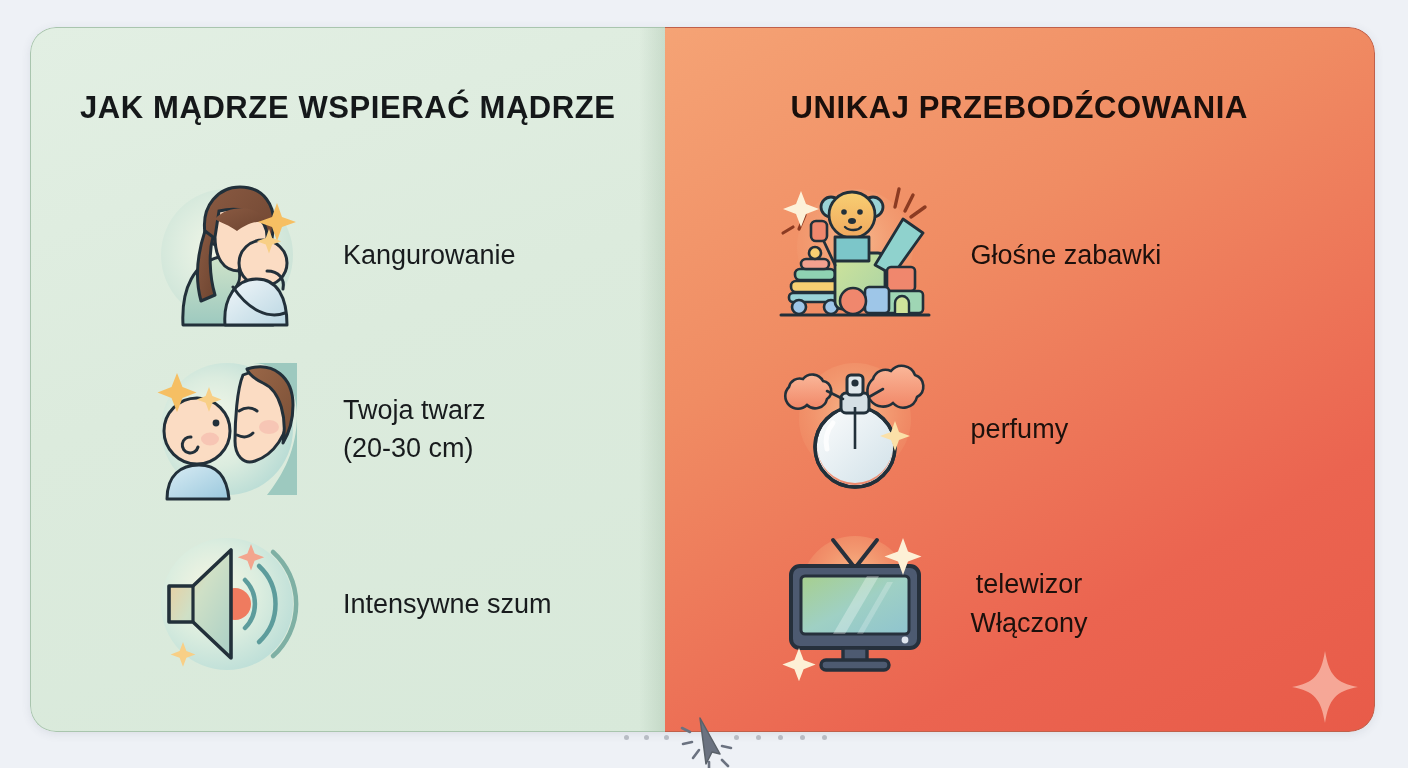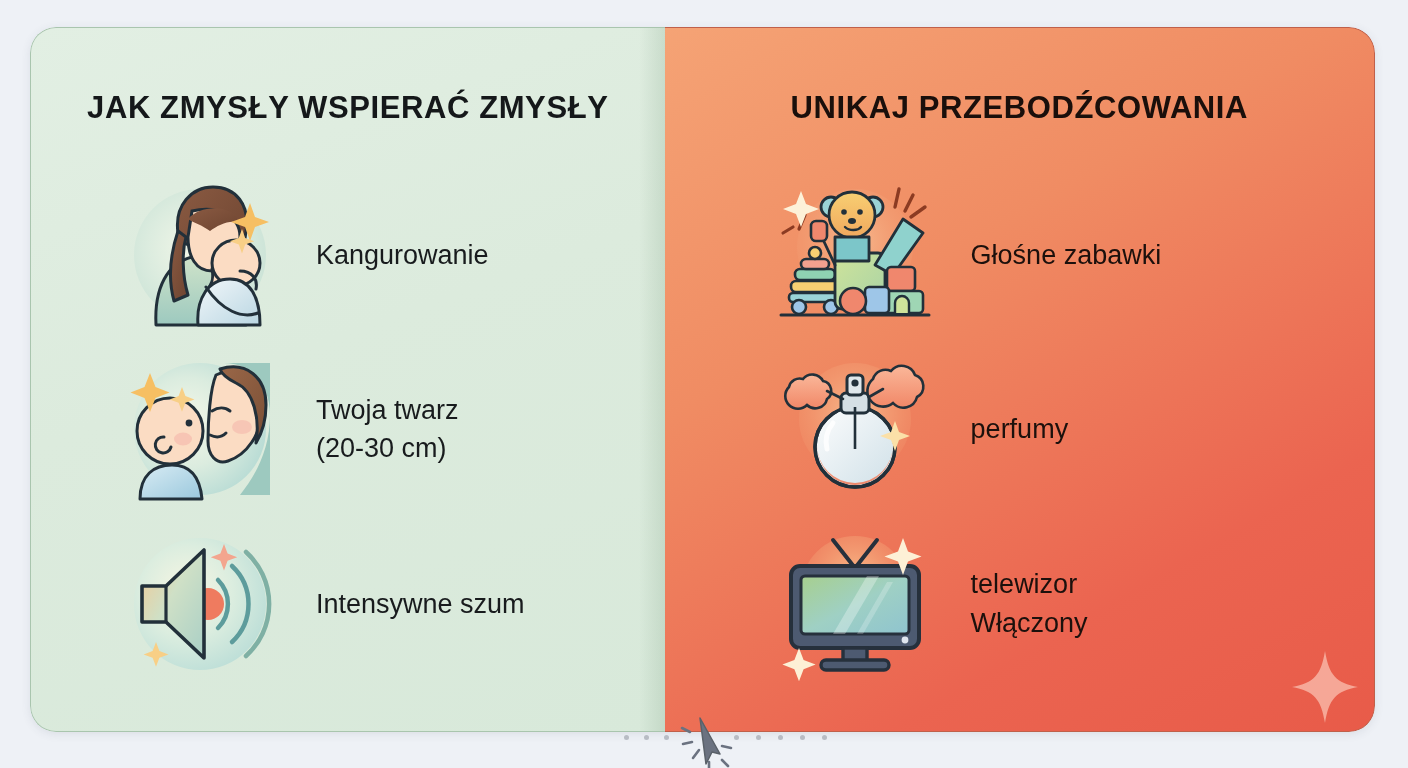--- a/index.html
+++ b/index.html
@@ -89,39 +89,39 @@
     bottom: 40px;
     display: flex;
     flex-direction: column;
     justify-content: flex-start;
   }
   .row {
     display: flex;
     align-items: center;
     height: 186px;
   }
-  .panel-left .row { padding-left: 89px; }
+  .panel-left .row { padding-left: 116px; }
   .panel-right .row { padding-left: 110px; }
 
   .art {
     width: 160px;
     height: 160px;
     flex: 0 0 160px;
     position: relative;
   }
   .art svg { display: block; width: 160px; height: 160px; }
 
   .row-label {
     margin-left: 36px;
     font-size: 27px;
     line-height: 1.42;
     color: #181b1d;
     max-width: 310px;
   }
-  .panel-right .row-label { color: #1c100c; }
+  .panel-right .row-label { color: #1c100c; text-align: center; }
   .row-label .l2 { display: block; }
 
   
   .corner-sparkle {
     position: absolute;
     right: 14px;
     bottom: 6px;
     width: 70px;
     height: 76px;
     opacity: 0.72;
@@ -149,21 +149,21 @@
   }
 </style>
 </head>
 <body>
 
 <div class="stage">
 
   <div class="card">
 
     <div class="panel panel-left">
-      <div class="panel-title">JAK ZMYSŁY WSPIERAĆ ZMYSŁY</div>
+      <div class="panel-title">JAK MĄDRZE WSPIERAĆ MĄDRZE</div>
 
       <div class="rows">
 
         <div class="row">
           <div class="art">
             <svg viewBox="0 0 160 160">
               <defs>
                 <radialGradient id="gL1" cx="45%" cy="45%" r="62%">
                   <stop offset="0%" stop-color="#f2f7e8"></stop>
                   <stop offset="55%" stop-color="#dcecdf"></stop>

